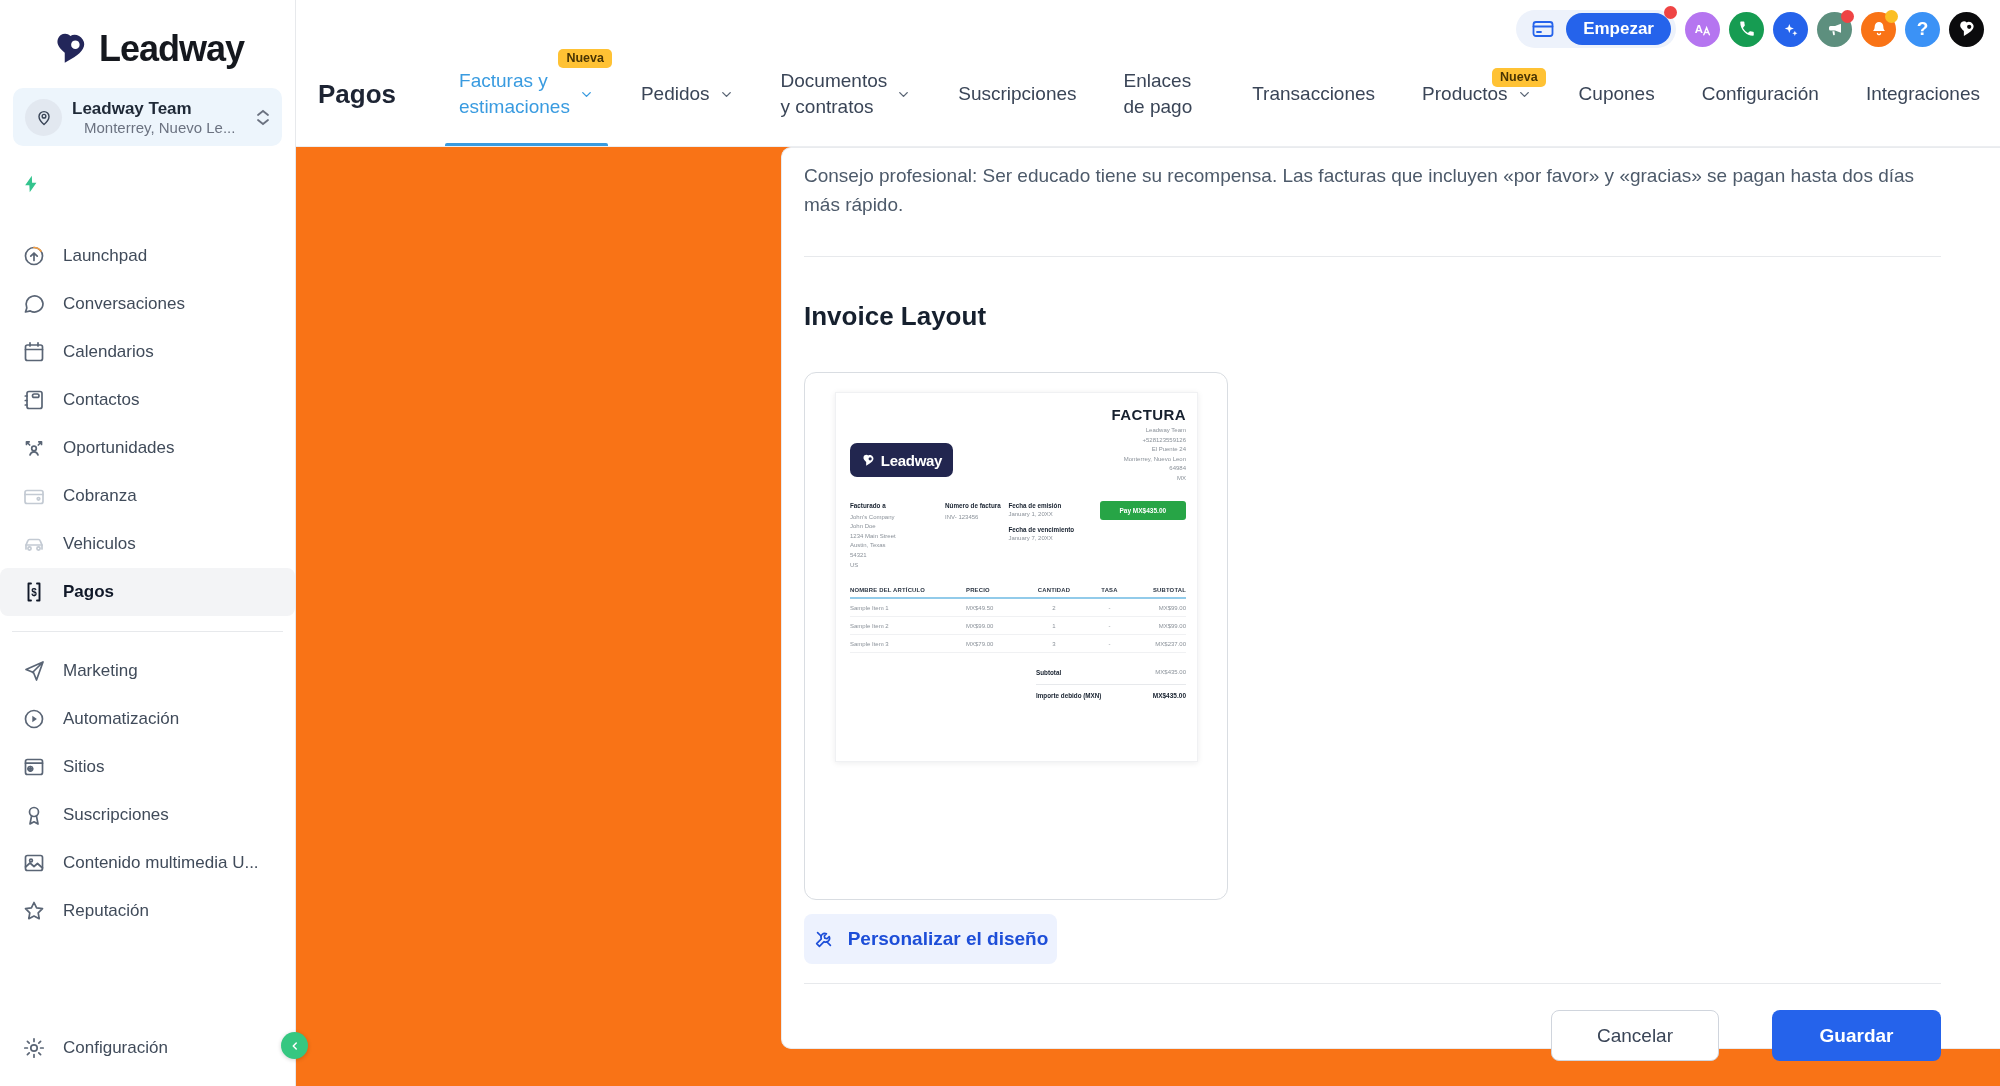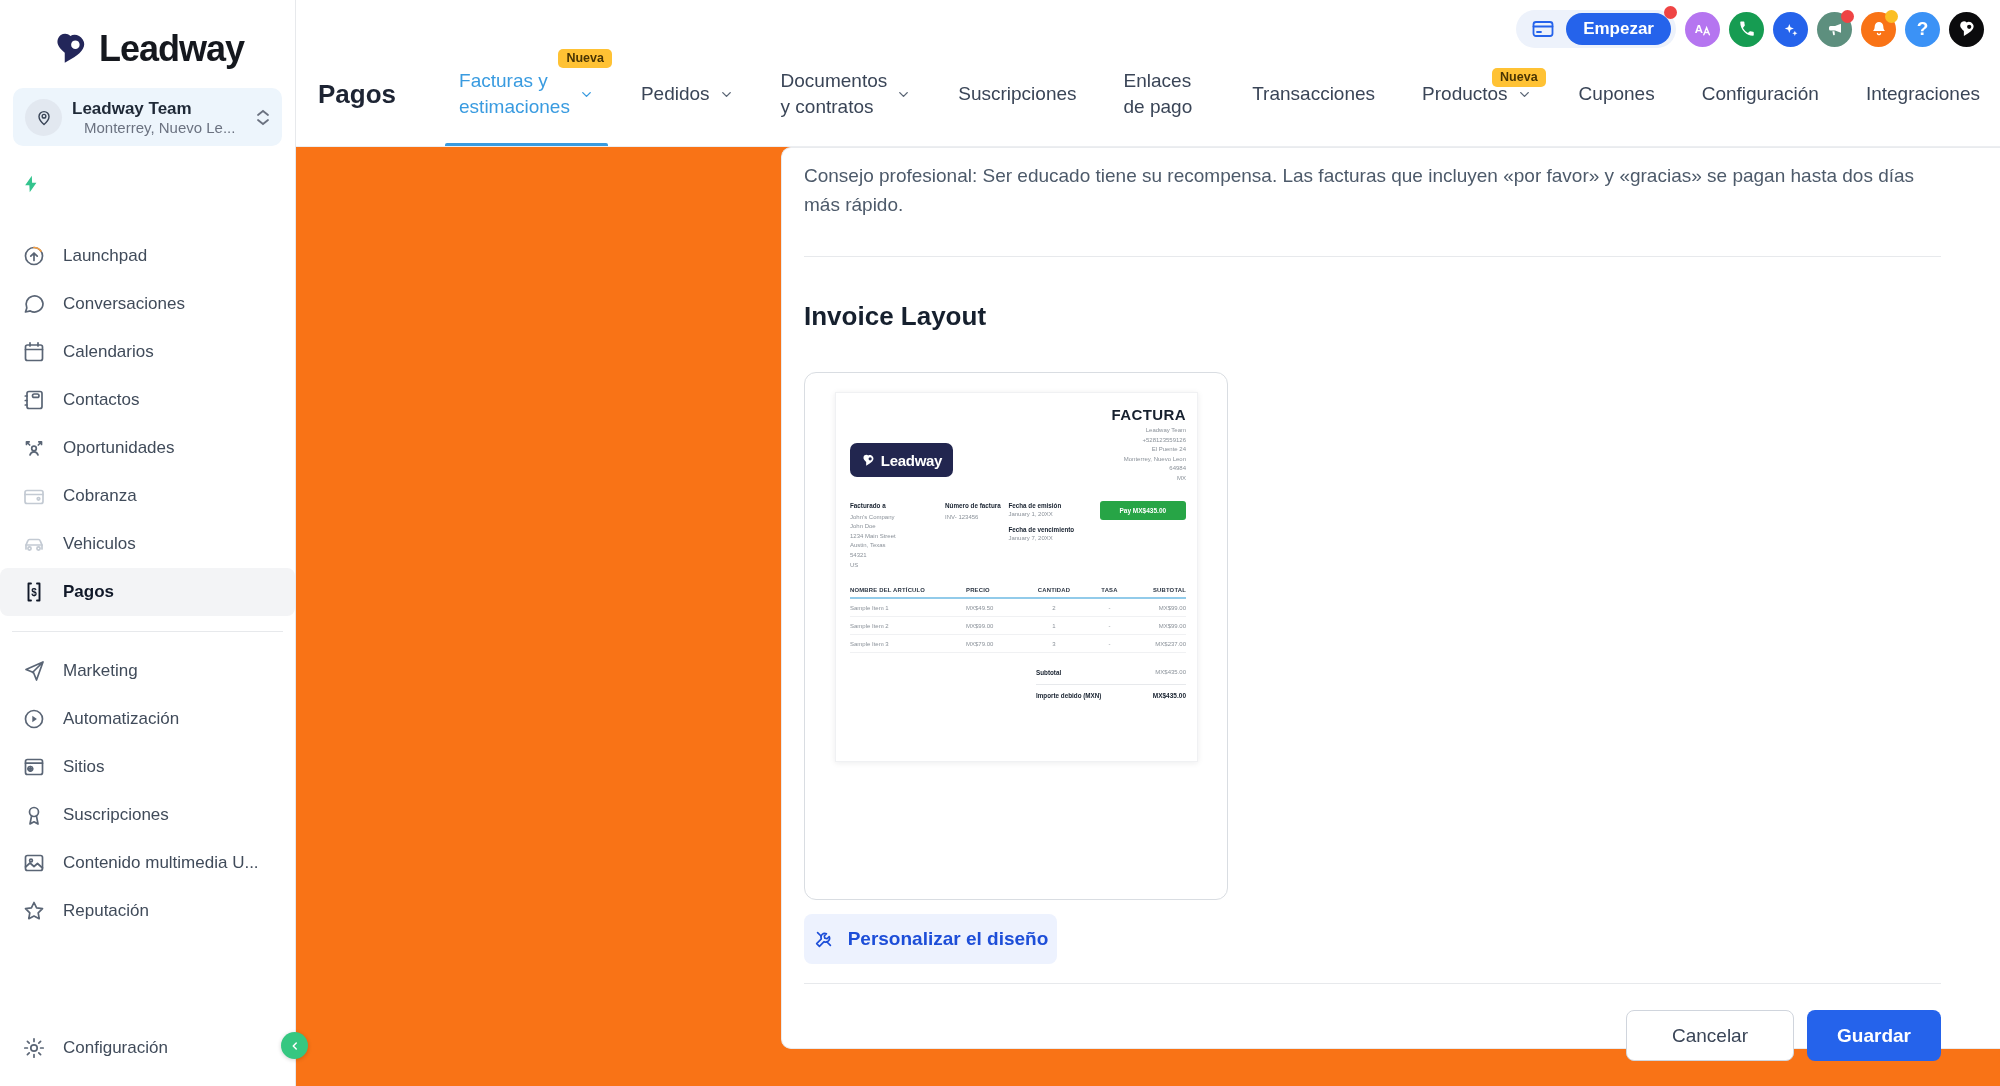--- a/index.html
+++ b/index.html
@@ -115,23 +115,23 @@
   .ta-c { text-align:center; } .ta-r { text-align:right; }
   .inv-totals { margin-left:auto; width:150px; margin-top:9px; }
   .tot-row { display:flex; justify-content:space-between; align-items:center; padding:6px 0; }
   .tot-row.sep { border-bottom:1px solid #E7E9EC; }
   .tot-strong { font-size:6.5px; font-weight:700; color:#16202E; }
 
   .customize-btn { margin-top:14px; width:253px; height:50px; background:#EDF2FE; border:none; border-radius:8px;
                    color:#1D4ED8; font-size:19px; font-weight:600; font-family:inherit;
                    display:flex; align-items:center; justify-content:center; gap:13px; cursor:pointer; }
   .footer-actions { display:flex; justify-content:flex-end; gap:13px; margin-top:26px; }
-  .btn { height:51px; border-radius:8px; font-size:19px; font-family:inherit; cursor:pointer; }
+  .btn { height:51px; border-radius:8px; font-size:19px; font-family:inherit; cursor:pointer;margin-left:40px; }
   .btn-cancel { width:168px; background:#fff; border:1px solid #D0D5DD; color:#3A4557; }
-  .btn-save { width:134px; background:#2563EB; border:none; color:#fff; font-weight:600; }
+  .btn-save { width:169px; background:#2563EB; border:none; color:#fff; font-weight:600; }
 
   svg { display:block; }
 </style>
 </head>
 <body>
 
 <div class="app">
 
   <aside class="sidebar">
     <div class="logo-row">

